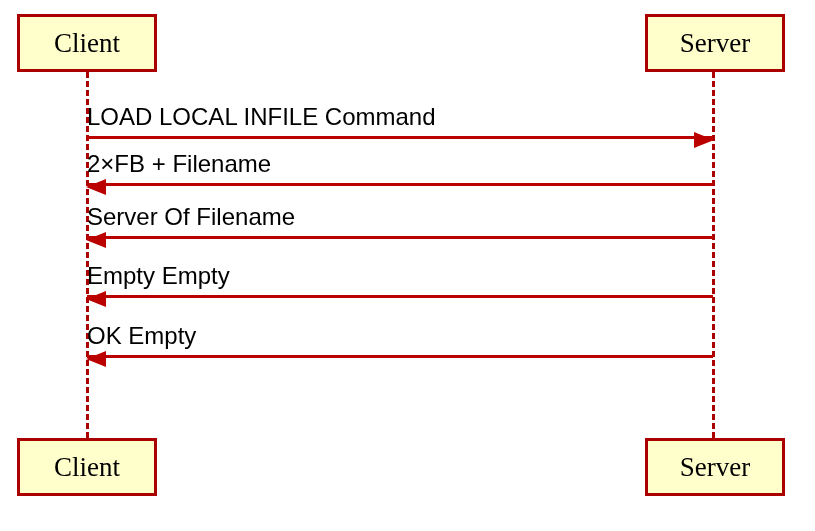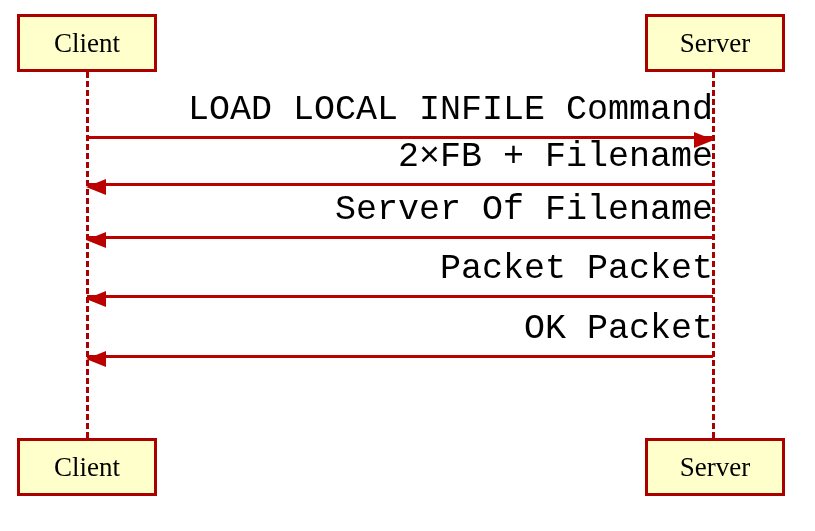--- a/index.html
+++ b/index.html
@@ -60,23 +60,23 @@
     position: absolute;
     left: 87px;
     width: 626px;
     height: 0;
   }
   .message-label {
     position: absolute;
     left: 0;
     width: 100%;
     bottom: 7px;
-    text-align: right;
-    font-family: Liberation Mono, monospace;
-    font-size: 35px;
+    text-align: left;
+    font-family: Liberation Sans, sans-serif;
+    font-size: 24px;
     line-height: 1.05;
     color: #000000;
     white-space: nowrap;
   }
   .message-line {
     position: absolute;
     left: 0;
     top: 0;
     width: 100%;
     height: 0;
@@ -138,28 +138,28 @@
   </div>
 
   <div class="message" id="msg-2">
     <span class="message-label">Server Of Filename</span>
     <div class="message-line">
       <span class="arrowhead left"></span>
     </div>
   </div>
 
   <div class="message" id="msg-3">
-    <span class="message-label">Packet Packet</span>
+    <span class="message-label">Empty Empty</span>
     <div class="message-line">
       <span class="arrowhead left"></span>
     </div>
   </div>
 
   <div class="message" id="msg-4">
-    <span class="message-label">OK Packet</span>
+    <span class="message-label">OK Empty</span>
     <div class="message-line">
       <span class="arrowhead left"></span>
     </div>
   </div>
 
   <div class="participant-box" id="client-box-bottom">
     <span class="participant-label">Client</span>
   </div>
 
   <div class="participant-box" id="server-box-bottom">

